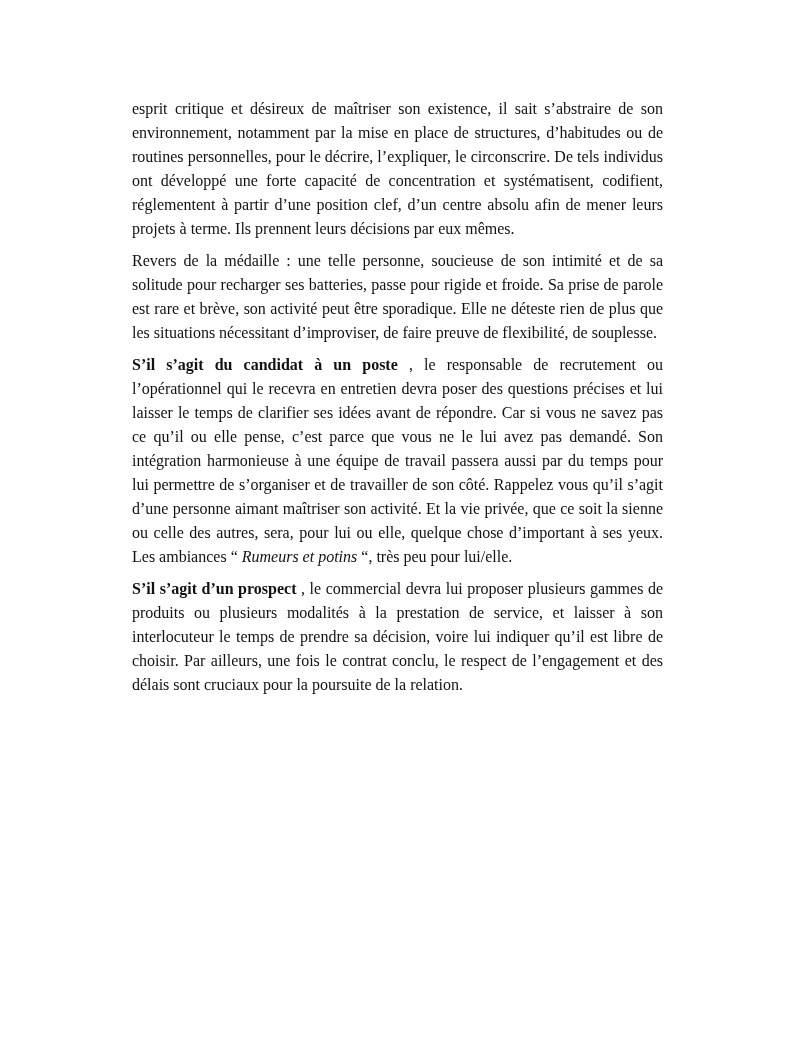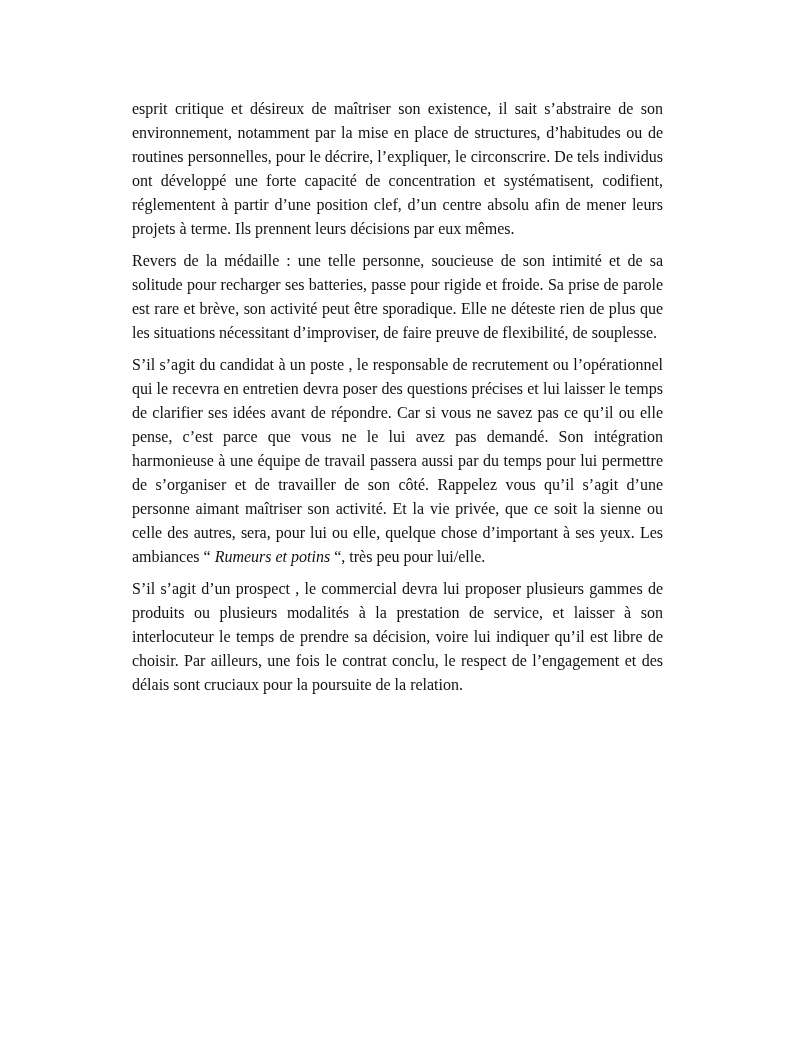--- a/index.html
+++ b/index.html
@@ -22,21 +22,21 @@
     top: 97px;
     width: 531px;
     font-size: 16px;
     line-height: 24px;
     text-align: justify;
   }
   .text-block p {
     margin: 0 0 8px 0;
     padding: 0;
   }
-  .run-bold { font-weight: normal; }
+  .run-bold { font-weight: bold; }
   .run-italic { font-style: italic; }
   .page-number {
     position: absolute;
     left: 0;
     top: 1013px;
     width: 795px;
     text-align: center;
     font-size: 13px;
     color: #0369a1;
   }

